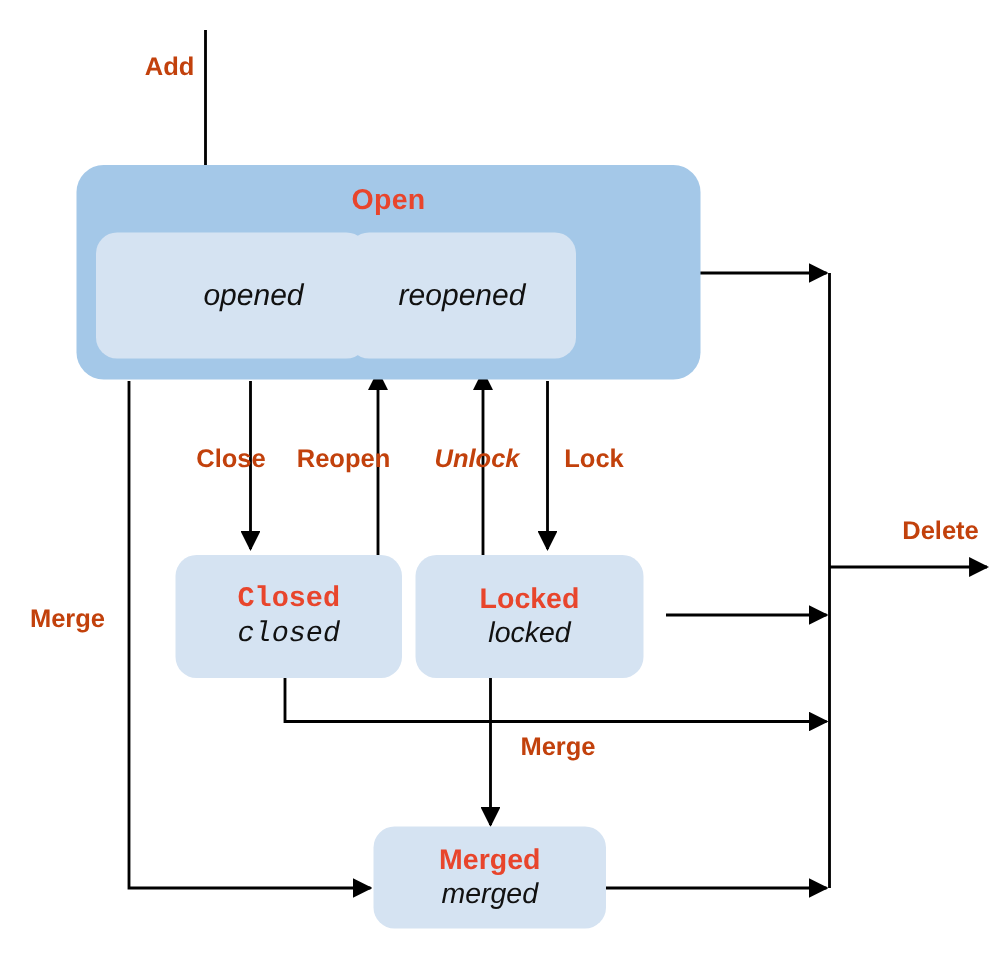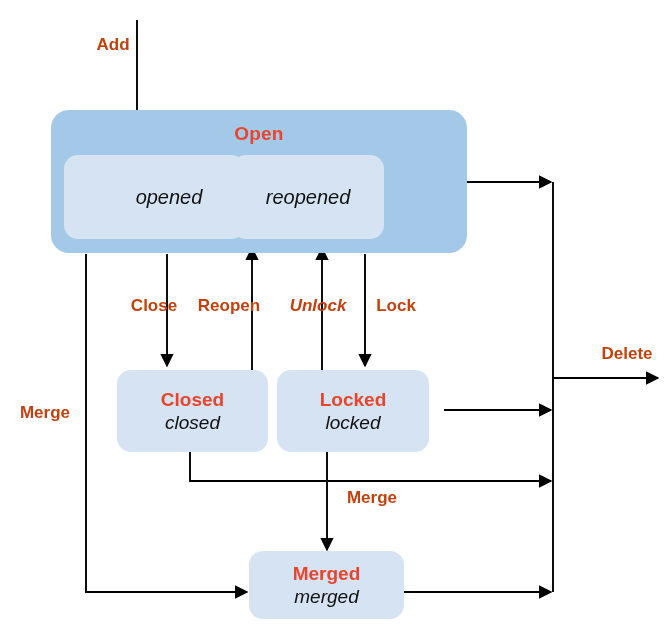--- a/index.html
+++ b/index.html
@@ -122,21 +122,21 @@
 
     <div class="state-box" style="left:13px; top:45px; width:152px; height:84px;padding-left:29px;">
       <div class="state-sub-only">opened</div>
     </div>
 
     <div class="state-box" style="left:181px; top:45px; width:152px; height:84px;">
       <div class="state-sub-only">reopened</div>
     </div>
   </div>
 
-  <div class="state-box" style="left:117px; top:370px; width:151px; height:82px;">
+  <div class="state-box" style="left:117px; top:370px; width:151px; height:82px;font-family:Liberation Mono, monospace;">
     <div class="state-title">Closed</div>
     <div class="state-sub">closed</div>
   </div>
 
   <div class="state-box" style="left:277px; top:370px; width:152px; height:82px;">
     <div class="state-title">Locked</div>
     <div class="state-sub">locked</div>
   </div>
 
   <div class="state-box" style="left:249px; top:551px; width:155px; height:68px;">

